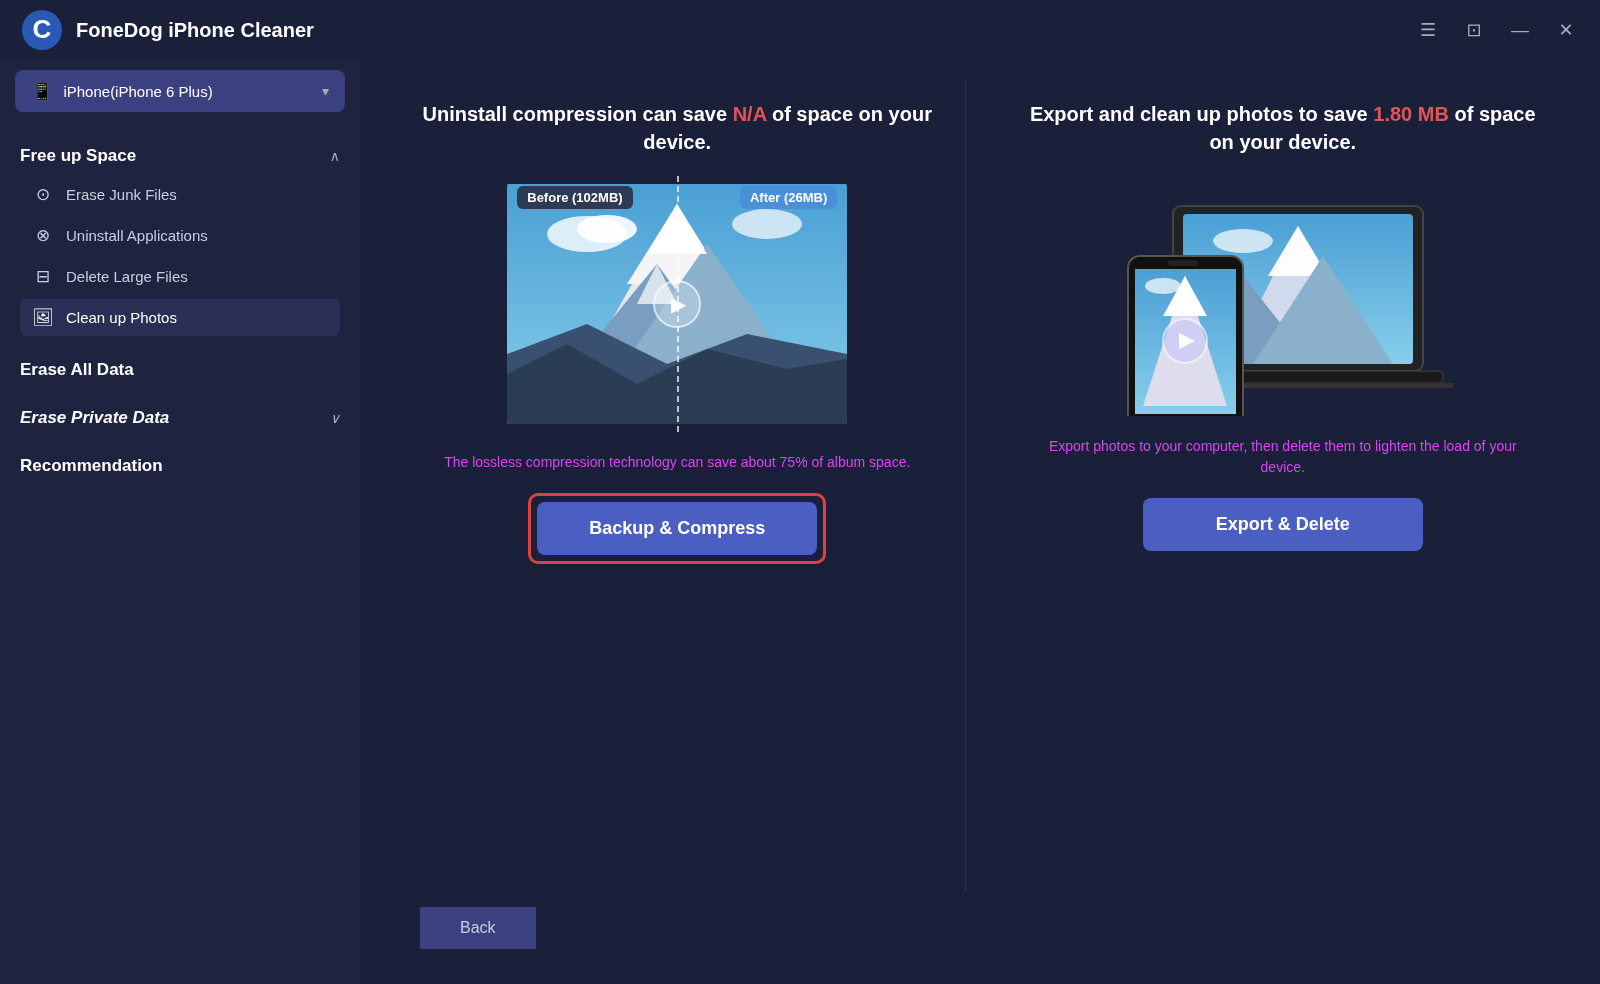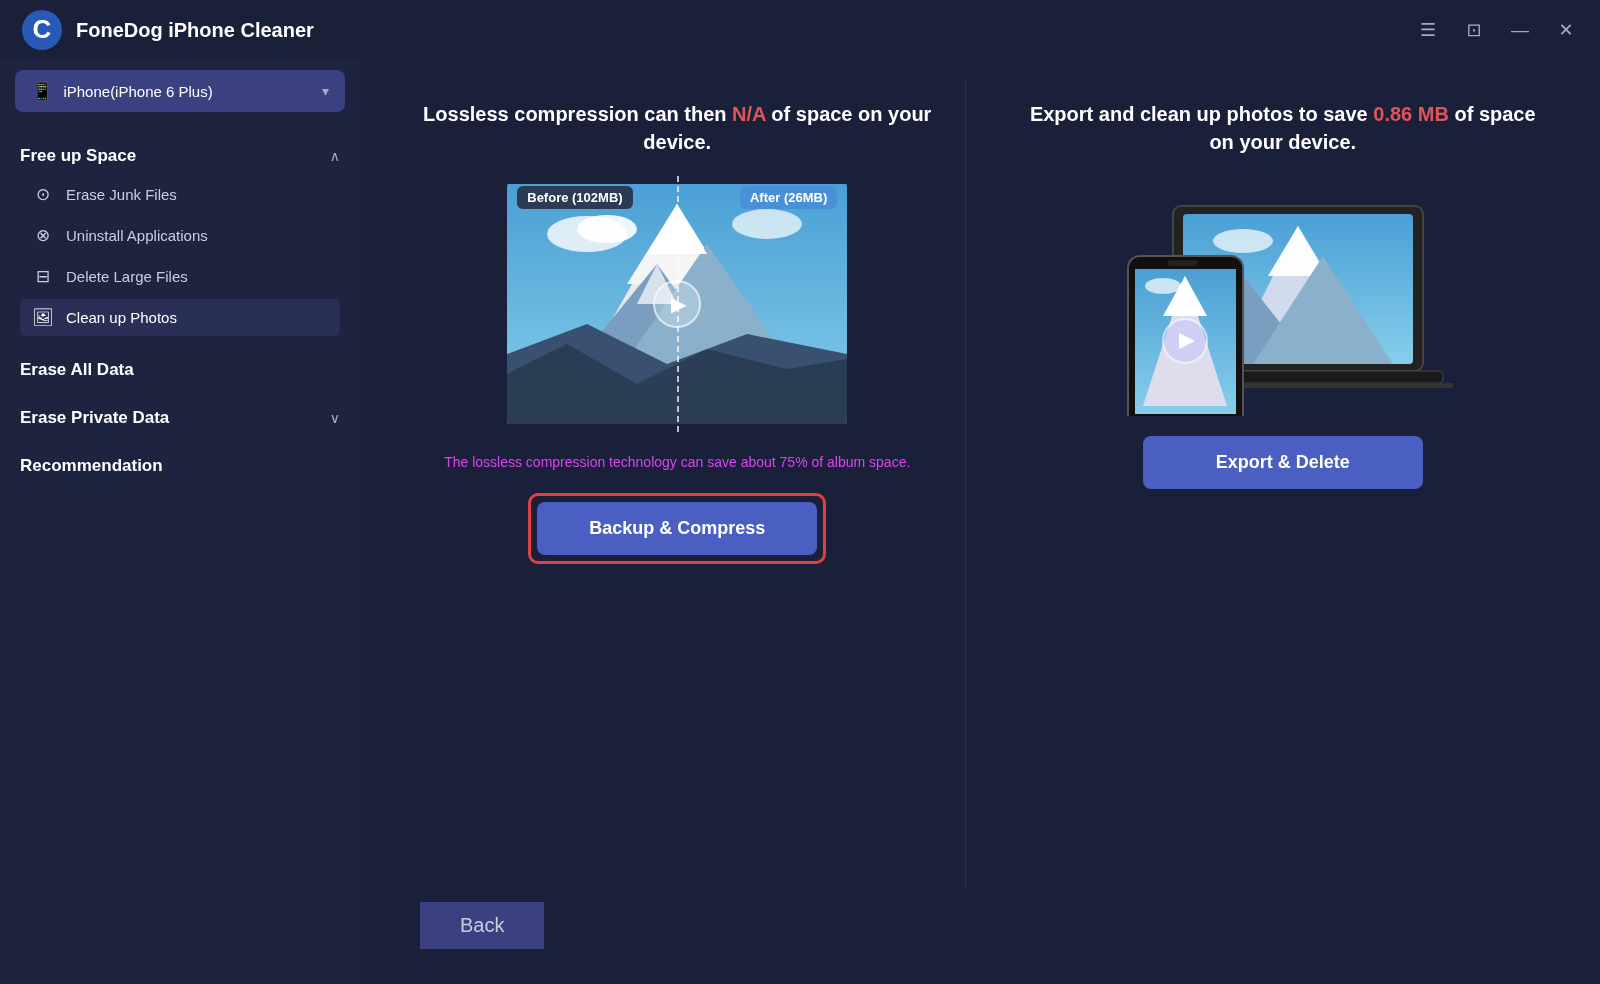--- a/index.html
+++ b/index.html
@@ -146,20 +146,21 @@
     .nav-simple {
       padding: 14px 20px;
       font-size: 17px;
       font-weight: 700;
       color: #fff;
       cursor: pointer;
     }
 
     .nav-section-collapsible {
       padding: 0 20px;
+      font-style: italic;
     }
     .nav-section-collapsible-header {
       display: flex;
       align-items: center;
       justify-content: space-between;
       padding: 14px 0;
       cursor: pointer;
     }
 
     
@@ -307,21 +308,21 @@
       display: flex;
       align-items: center;
       padding: 15px 30px;
       flex-shrink: 0;
     }
     .back-btn {
       background: #3a4080;
       border: none;
       border-radius: 0;
       padding: 12px 40px;
-      font-size: 20px;
+      font-size: 16px;
       color: #ccd;
       cursor: pointer;
     }
   </style>
 </head>
 <body>
 
 <div class="titlebar">
   <div class="titlebar-left">
 
@@ -390,21 +391,21 @@
     <div class="nav-simple">
       <span>Recommendation</span>
     </div>
   </div>
 
   <div class="content">
     <div class="content-panels">
 
       <div class="panel">
         <p class="panel-heading">
-          <span>Lossless compression can then </span><span class="highlight">N/A</span><span> of space on your device.</span>
+          <span>Uninstall compression can save </span><span class="highlight">N/A</span><span> of space on your device.</span>
         </p>
 
         <div class="mountain-container">
           <svg class="mountain-svg" viewBox="0 0 340 240" xmlns="http://www.w3.org/2000/svg">
 
             <defs>
               <linearGradient id="sky1" x1="0" y1="0" x2="0" y2="1">
                 <stop offset="0%" stop-color="#4a9fd4"></stop>
                 <stop offset="100%" stop-color="#87ceeb"></stop>
               </linearGradient>
@@ -442,21 +443,21 @@
 
         <p class="panel-desc">The lossless compression technology can save about 75% of album space.</p>
 
         <div class="btn-wrapper-highlighted">
           <button class="action-btn">Backup &amp; Compress</button>
         </div>
       </div>
 
       <div class="panel">
         <p class="panel-heading">
-          <span>Export and clean up photos to save </span><span class="highlight">0.86 MB</span><span> of space on your device.</span>
+          <span>Export and clean up photos to save </span><span class="highlight">1.80 MB</span><span> of space on your device.</span>
         </p>
 
         <div class="device-image">
           <svg width="340" height="240" viewBox="0 0 340 240" xmlns="http://www.w3.org/2000/svg">
             <defs>
               <linearGradient id="sky3" x1="0" y1="0" x2="0" y2="1">
                 <stop offset="0%" stop-color="#4a9fd4"></stop>
                 <stop offset="100%" stop-color="#87ceeb"></stop>
               </linearGradient>
             </defs>
@@ -483,20 +484,21 @@
             <polygon points="72,100 50,140 94,140" fill="white"></polygon>
             <ellipse cx="50" cy="110" rx="18" ry="8" fill="white" opacity="0.7"></ellipse>
 
             <rect x="55" y="84" width="30" height="6" rx="3" fill="#222"></rect>
 
             <circle cx="72" cy="165" r="22" fill="rgba(180,180,255,0.35)" stroke="rgba(255,255,255,0.6)" stroke-width="2"></circle>
             <polygon points="66,157 66,173 82,165" fill="white"></polygon>
           </svg>
         </div>
 
+        <p class="panel-desc">Export photos to your computer, then delete them to lighten the load of your device.</p>
 
         <button class="action-btn">Export &amp; Delete</button>
       </div>
     </div>
 
     <div class="bottom-bar">
       <button class="back-btn">Back</button>
     </div>
   </div>
 </div>

